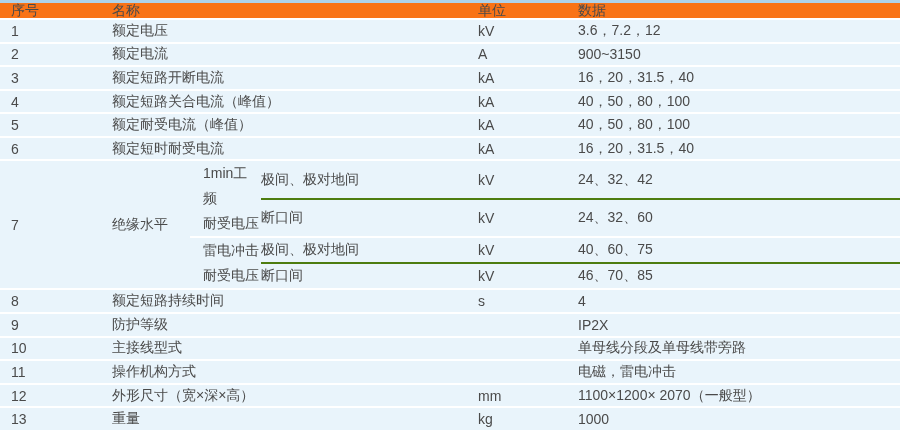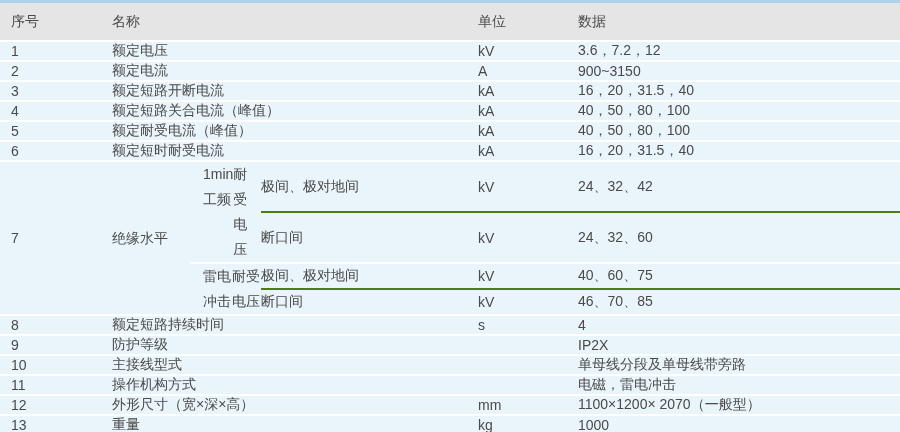--- a/index.html
+++ b/index.html
@@ -12,23 +12,23 @@
     width: 900px;
     height: 432px;
     display: flex;
     flex-direction: column;
     background: #ffffff;
     font-size: 14px;
     overflow: hidden;
   }
   
   .thead {
-    height: 42px;
+    height: 20px;
     flex: none;
-    background: #e5e5e5;
+    background: #f97316;
     border-top: 3px solid #aed2ea;
     border-bottom: 2px solid #ffffff;
     display: flex;
     align-items: center;
   }
   
   .row {
     flex: 1;
     background: #e9f4fb;
     border-bottom: 2px solid #ffffff;
@@ -70,21 +70,21 @@
     flex: 1;
     display: flex;
     align-items: stretch;
   }
   .r7-group:first-child { border-bottom: 2px solid #ffffff; }
   .r7-glabel {
     width: 71px;
     padding-left: 13px;
     flex: none;
     display: flex;
-    flex-direction: row;
+    flex-direction: column;
     justify-content: center;
     line-height: 25px;
   }
   .r7-grows {
     flex: 1;
     display: flex;
     flex-direction: column;
   }
   .r7-subrow {
     flex: 1;

